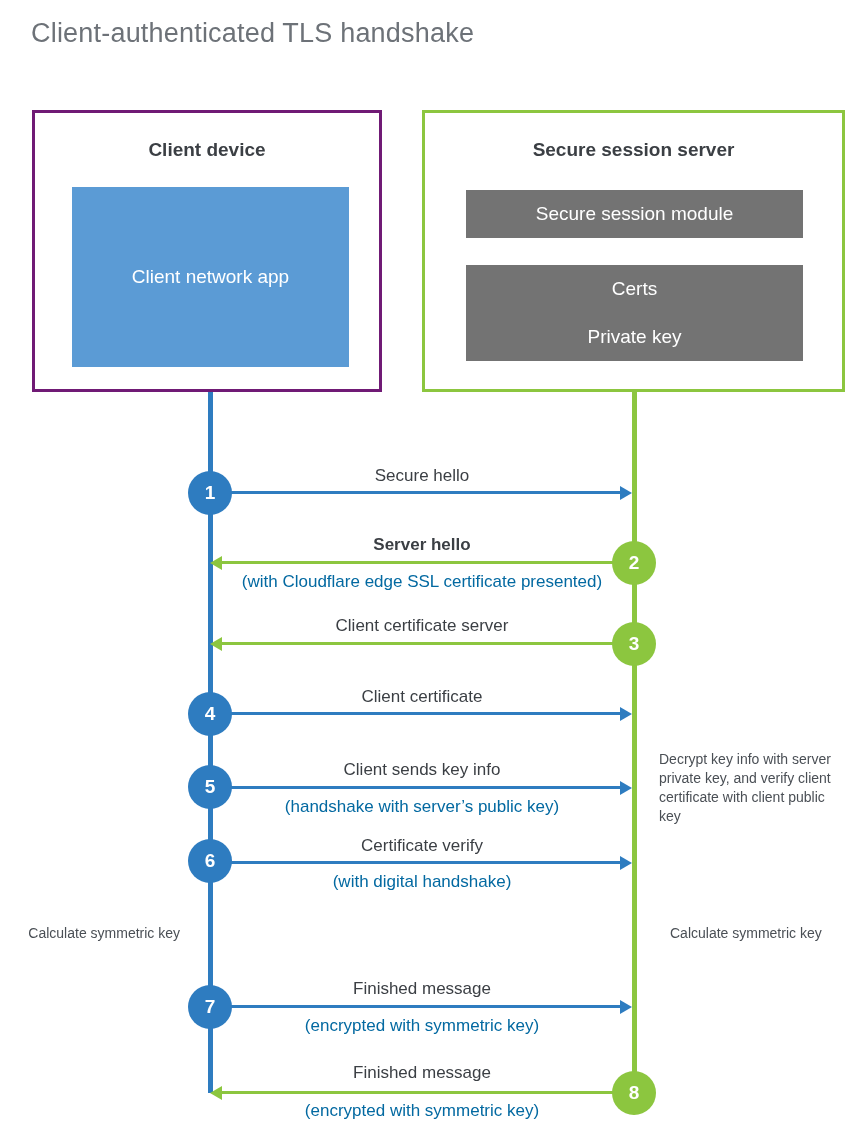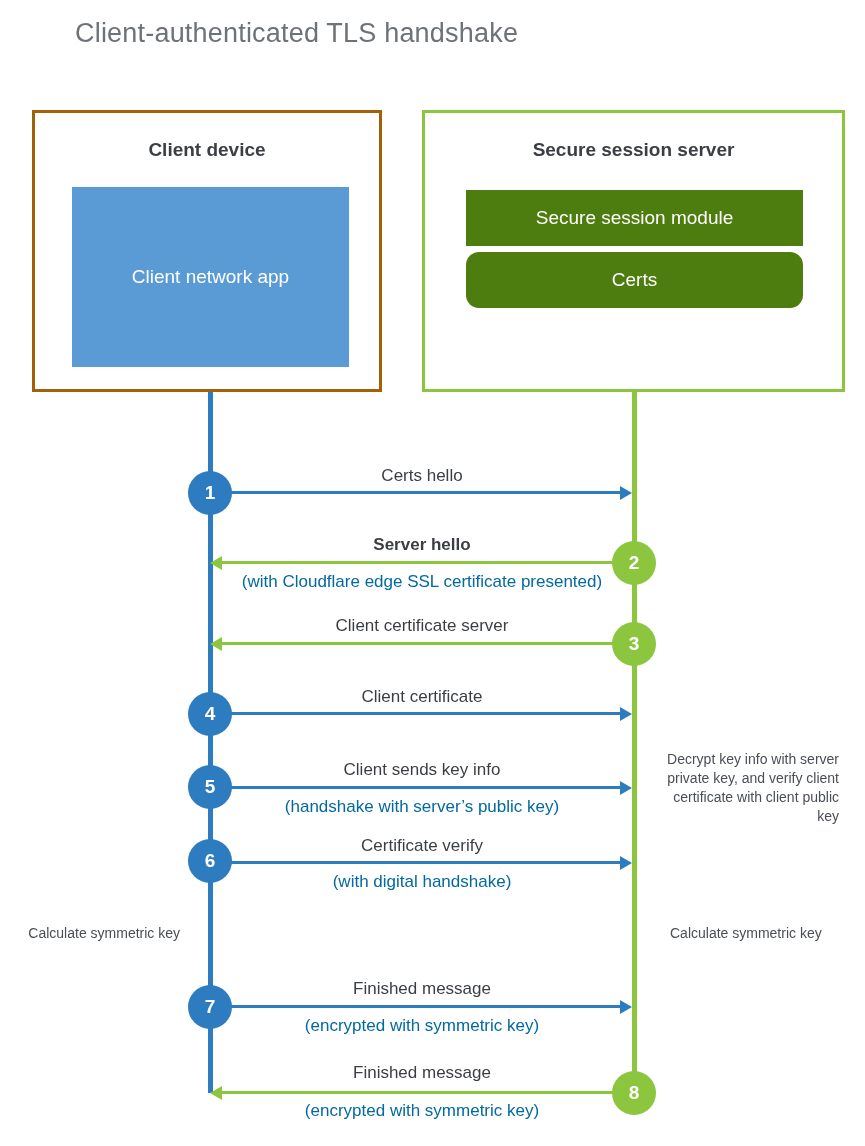--- a/index.html
+++ b/index.html
@@ -22,35 +22,34 @@
   
   #page-title {
     position: absolute;
     left: 31px;
     top: 18px;
     font-size: 27px;
     font-weight: 400;
     color: #6d7278;
     letter-spacing: 0.2px;
     white-space: nowrap;
-    margin-left: 44px;
   }
 
   
   .party-box {
     position: absolute;
     background: #ffffff;
     box-sizing: border-box;
   }
   #client-box {
     left: 32px;
     top: 110px;
     width: 350px;
     height: 282px;
-    border: 3px solid #a16207;
+    border: 3px solid #701a75;
   }
   #server-box {
     left: 422px;
     top: 110px;
     width: 423px;
     height: 282px;
     border: 3px solid #8cc63f;
   }
   .party-title {
     position: absolute;
@@ -78,31 +77,31 @@
     align-items: center;
     justify-content: center;
     text-align: center;
   }
 
   
   .server-block {
     position: absolute;
     left: 41px;
     width: 337px;
-    height: 56px;
-    background: #4d7c0f;
+    height: 48px;
+    background: #737373;
     color: #ffffff;
     font-size: 19px;
     display: flex;
     align-items: center;
     justify-content: center;
     text-align: center;
   }
   #server-block-0 { top: 77px; }
-  #server-block-1 { top: 139px; border-radius: 13px; }
+  #server-block-1 { top: 152px; }
   #server-block-2 { top: 200px; }
 
   
   .lifeline {
     position: absolute;
     width: 5px;
   }
   #client-lifeline {
     left: 208px;
     top: 392px;
@@ -169,21 +168,21 @@
   .side-note {
     position: absolute;
     font-size: 14px;
     line-height: 19px;
     color: #4a4f55;
   }
   #note-decrypt {
     left: 659px;
     top: 750px;
     width: 180px;
-    text-align: right;
+    text-align: left;
   }
   #note-calc-client {
     left: 20px;
     top: 924px;
     width: 160px;
     text-align: right;
   }
   #note-calc-server {
     left: 670px;
     top: 924px;
@@ -200,26 +199,27 @@
 
   <div class="party-box" id="client-box">
     <div class="party-title">Client device</div>
     <div id="client-app-block">Client network app</div>
   </div>
 
   <div class="party-box" id="server-box">
     <div class="party-title">Secure session server</div>
     <div class="server-block" id="server-block-0">Secure session module</div>
     <div class="server-block" id="server-block-1">Certs</div>
+    <div class="server-block" id="server-block-2">Private key</div>
   </div>
 
   <div class="lifeline" id="client-lifeline"></div>
   <div class="lifeline" id="server-lifeline"></div>
 
-  <div class="arrow-label" style="left:210px; top:466px; width:424px;">Certs hello</div>
+  <div class="arrow-label" style="left:210px; top:466px; width:424px;">Secure hello</div>
   <div class="arrow-line blue" style="left:210px; top:491px; width:412px;"></div>
   <div class="arrow-head right blue" style="left:620px; top:486px;"></div>
   <div class="step-circle blue" style="left:188px; top:471px;">1</div>
 
   <div class="arrow-label" style="left:210px; top:535px; width:424px;font-weight:bold;">Server hello</div>
   <div class="arrow-line green" style="left:222px; top:561px; width:412px;"></div>
   <div class="arrow-head left green" style="left:210px; top:556px;"></div>
   <div class="arrow-sublabel" style="left:210px; top:572px; width:424px;">(with Cloudflare edge SSL certificate presented)</div>
   <div class="step-circle green" style="left:612px; top:541px;">2</div>
 

